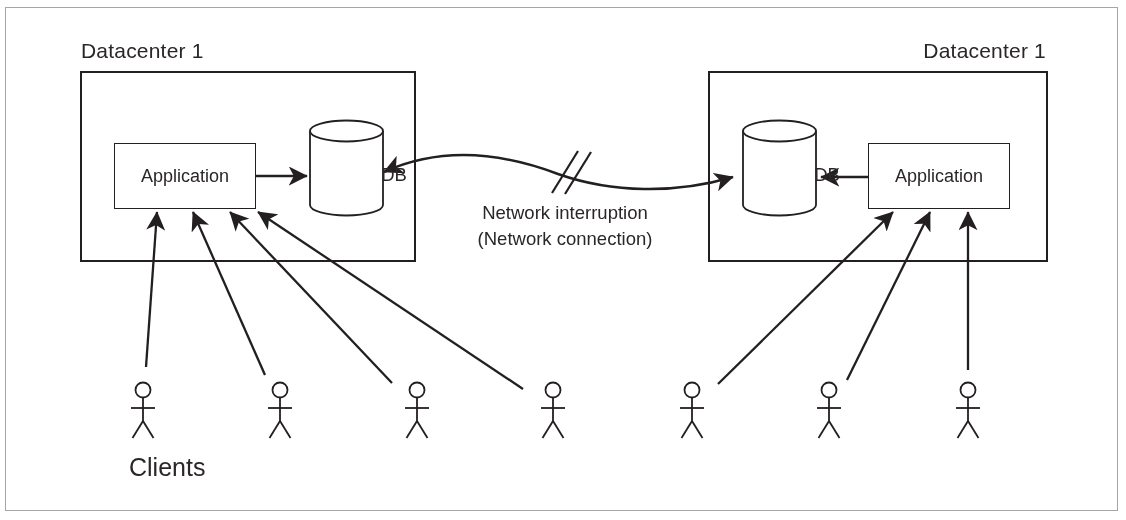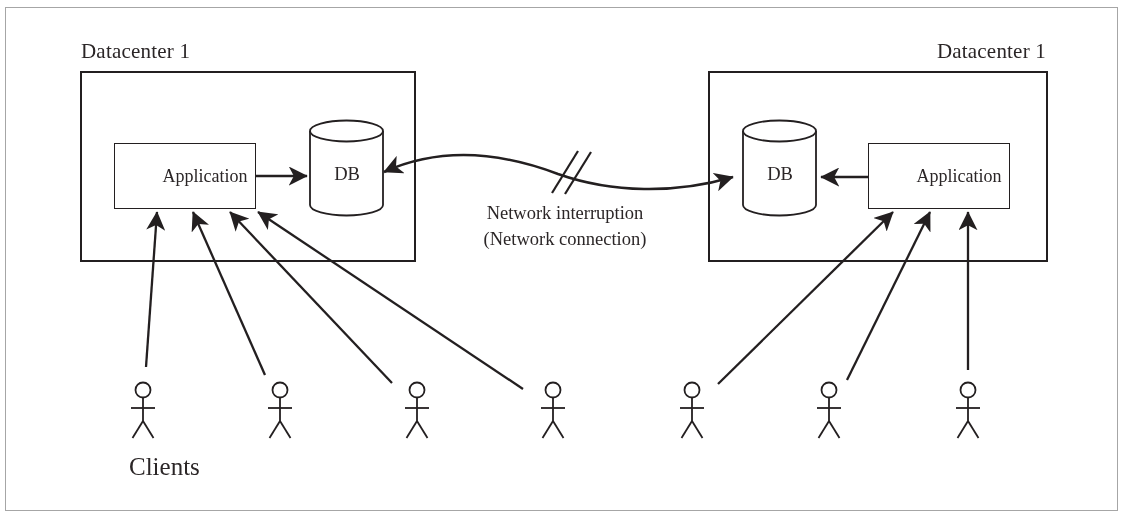--- a/index.html
+++ b/index.html
@@ -1,18 +1,18 @@
 <!DOCTYPE html>
 <html><head>
 <meta charset="utf-8">
 <style>
   html,body{margin:0;padding:0;background:#fff;}
   #stage{
     position:relative;width:1126px;height:520px;background:#ffffff;
-    font-family:Liberation Serif, serif;
+    font-family:Liberation Sans, sans-serif;
     color:#2b2627;overflow:hidden;
   }
   .frame{
     position:absolute;left:5px;top:7px;width:1113px;height:504px;
     border:1.5px solid #a6a6a6;box-sizing:border-box;background:#fff;
   }
   .dc-box{
     position:absolute;top:71px;width:336px;height:191px;
     border:2.3px solid #231f20;box-sizing:border-box;background:#fff;
   }
@@ -26,26 +26,25 @@
   #app2-box{left:868px;}
   svg.layer{position:absolute;left:0;top:0;}
   .label{position:absolute;white-space:nowrap;}
   .dc-title{font-size:21px;letter-spacing:0.2px;}
   #dc1-title{left:81px;top:39px;}
   #dc2-title{top:39px;right:80px;}
   .app-label{
     position:absolute;top:143px;width:142px;height:66px;
     display:flex;align-items:center;justify-content:center;
     font-size:18px;
-    padding-left:20px;
   }
   #app1-label{left:114px;}
   #app2-label{left:868px;}
   .db-label{
-    position:absolute;width:74px;text-align:center;top:164px;font-size:18.5px;
+    position:absolute;width:74px;text-align:center;top:164px;font-size:18.5px;padding-left:47px;
   }
   #db1-label{left:310px;}
   #db2-label{left:743px;}
   #replication-label{left:425px;top:108px;font-size:18px;line-height:25px;}
   #interruption-label{left:445px;top:200px;width:240px;text-align:center;
     font-size:18.5px;line-height:26px;white-space:normal;}
   #clients-label{left:129px;top:453px;font-size:25px;}
 </style>
 </head>
 <body>

